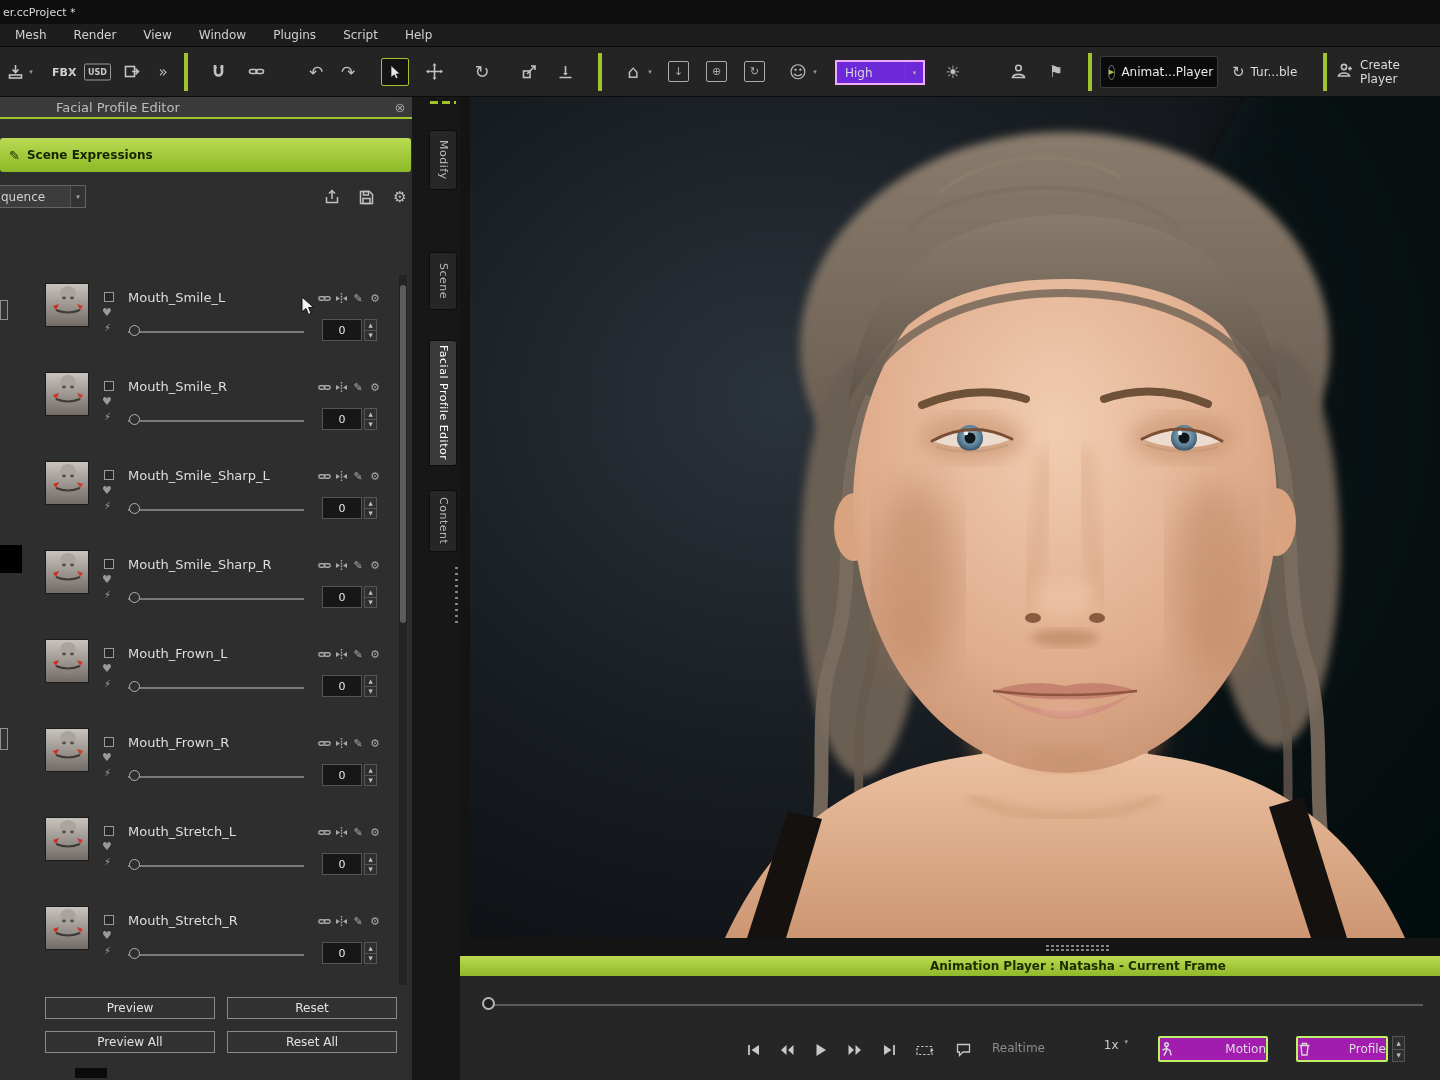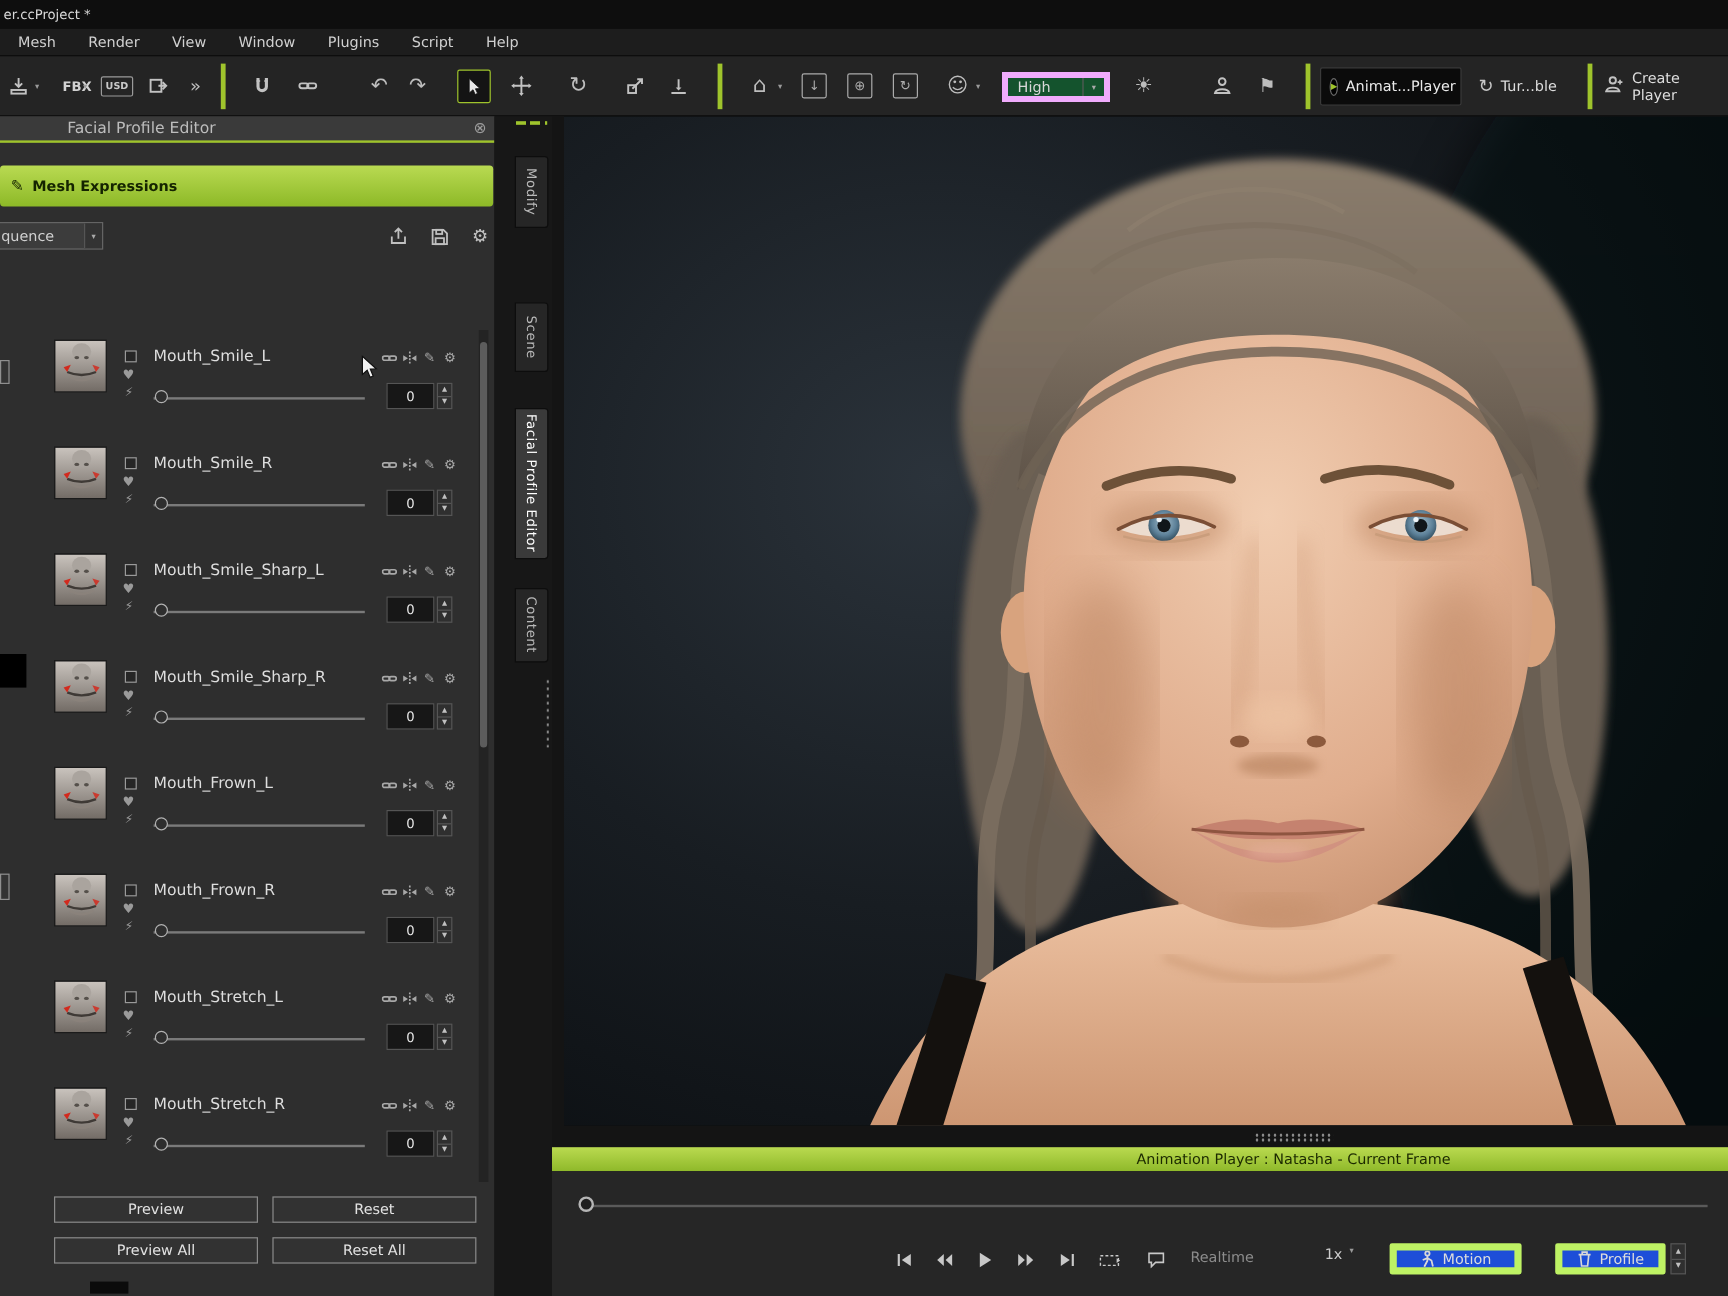--- a/index.html
+++ b/index.html
@@ -21,21 +21,21 @@
 .tbi svg{stroke:#c2c2c2;fill:none;stroke-width:1.6}
 .caret{position:absolute;top:50%;transform:translateY(-50%);font-size:7px;color:#9a9a9a;width:10px;text-align:center}
 .gsep{position:absolute;top:6px;width:4px;height:38px;background:#9fc42c}
 .tb-text{position:absolute;top:50%;transform:translateY(-50%);font-size:11px;font-weight:bold;color:#d2d2d2}
 .badge{position:absolute;top:50%;transform:translateY(-50%);border:1px solid #9a9a9a;border-radius:2px;
  font-size:8px;font-weight:bold;color:#c8c8c8;padding:3px 3px}
 .toolbox{position:absolute;top:11px;width:28px;height:28px;border:1px solid #9fc42c;background:#141414;border-radius:2px;
  display:flex;align-items:center;justify-content:center}
 .boxicon{position:absolute;top:14px;width:21px;height:21px;border:1.5px solid #ababab;border-radius:2px;
  display:flex;align-items:center;justify-content:center;font-size:11px;color:#ababab}
-#quality-dd{position:absolute;left:835px;top:13px;width:90px;height:25px;background:#14532d;border:5px solid #f0abfc;
+#quality-dd{position:absolute;left:835px;top:13px;width:90px;height:25px;background:#6d28d9;border:2px solid #f0abfc;
  display:flex;align-items:center;color:#d8d8d8;font-size:12px}
 #quality-dd .qlabel{flex:1;padding-left:8px}
 #quality-dd .qcaret{width:18px;height:100%;border-left:1px solid #5a5a5a;display:flex;align-items:center;justify-content:center;font-size:7px;color:#aaa}
 #btn-animplayer{position:absolute;left:1100px;top:9px;height:32px;width:118px;background:#0b0b0b;border:1px solid #3a3a3a;border-radius:2px;
  display:flex;align-items:center;gap:6px;padding:0 7px;color:#eaeaea;font-size:12px}
 #btn-animplayer .pcirc{width:15px;height:15px;border-radius:50%;border:1px solid #6a6a6a;background:#000;
  display:flex;align-items:center;justify-content:center;font-size:7px;color:#9fc42c}
 #btn-turntable,#btn-createchar{position:absolute;top:12px;height:26px;display:flex;align-items:center;gap:6px;color:#dddddd;font-size:12px}
 #btn-turntable{left:1232px}
 #btn-createchar{left:1337px}
@@ -95,31 +95,31 @@
 #strip-grip{position:absolute;left:42px;top:468px;width:5px;height:58px;
  background-image:radial-gradient(circle,#8a8a8a 1.1px,transparent 1.3px);background-size:5px 6px}
 
 
 #right-area{position:absolute;left:460px;top:97px;width:980px;height:983px;background:#141414}
 #viewport{position:absolute;left:10px;top:0;width:970px;height:841px;background:#0c0f12;overflow:hidden}
 #vp-grip{position:absolute;left:585px;top:847px;width:66px;height:8px;
  background-image:radial-gradient(circle,#8a8a8a 1.1px,transparent 1.3px);background-size:5px 4px}
 #player-bar{position:absolute;left:0;top:859px;width:980px;height:20px;background:linear-gradient(#bada50,#8fb92a);
  display:flex;align-items:center;justify-content:center;padding-left:256px;
- color:#1c2a00;font-weight:normal;font-size:12px}
+ color:#1c2a00;font-weight:bold;font-size:12px}
 #timeline{position:absolute;left:0;top:879px;width:980px;height:104px;background:#262626}
 #tl-track{position:absolute;left:28px;top:28px;width:935px;height:2px;background:#5a5a5a}
 #tl-knob{position:absolute;left:22px;top:21px;width:13px;height:13px;border-radius:50%;border:2px solid #b5b5b5;background:#1e1e1e}
 .tlbtn{position:absolute;top:62px;width:26px;height:24px;display:flex;align-items:center;justify-content:center}
 .tlbtn svg{fill:#c8c8c8;stroke:#c8c8c8}
 #tl-realtime{position:absolute;left:532px;top:65px;color:#8c8c8c;font-size:12px}
 #tl-speed{position:absolute;left:630px;top:62px;width:52px;height:24px;display:flex;justify-content:center;gap:6px;color:#cccccc;font-size:12px}
 #tl-speed .scaret{font-size:7px;color:#9a9a9a}
-.tl-bigbtn{position:absolute;top:60px;height:26px;border:6px solid #bef264;border-radius:2px;background:#1d4ed8;
- display:flex;align-items:center;justify-content:center;gap:6px;color:#dddddd;font-size:12px}
+.tl-bigbtn{position:absolute;top:60px;height:26px;border:2px solid #bef264;border-radius:2px;background:#a21caf;
+ display:flex;align-items:center;justify-content:space-between;gap:6px;color:#dddddd;font-size:12px}
 #tl-motion{left:698px;width:110px}
 #tl-remove{left:836px;width:92px}
 #tl-spin{position:absolute;left:932px;top:60px;width:13px;height:26px;border:1px solid #555;background:#2f2f2f;display:flex;flex-direction:column}
 #tl-spin span{flex:1;font-size:5.5px;color:#c0c0c0;display:flex;align-items:center;justify-content:center}
 #tl-spin span:first-child{border-bottom:1px solid #555}
 
 
 .edge-tab{position:absolute;left:0;width:8px;border:1px solid #8f8f8f;background:#333;z-index:6}
 #black-dock{position:absolute;left:0;top:545px;width:22px;height:28px;background:#000;z-index:6}
 #bottom-chip{position:absolute;left:75px;top:1068px;width:32px;height:10px;background:#0b0b0b;z-index:6}
@@ -256,21 +256,21 @@
   </div>
 
   <div id="left-panel">
     <div id="panel-header">
       <span>Facial Profile Editor</span>
       <span id="panel-close">⊗</span>
     </div>
 
     <div id="edit-expressions">
       <span class="eicon">✎</span>
-      <span>Mesh Expressions</span>
+      <span>Scene Expressions</span>
     </div>
 
     <div id="preset-dd">
       <span class="plabel">quence</span>
       <span class="pcaret">▾</span>
     </div>
     <span class="panel-tool" style="left:320px">
       <svg width="16" height="16" viewBox="0 0 16 16">
           <path d="M8 10V2M5 4.5L8 1.5l3 3"></path>
           <path d="M2.5 8v5.5h11V8"></path>

